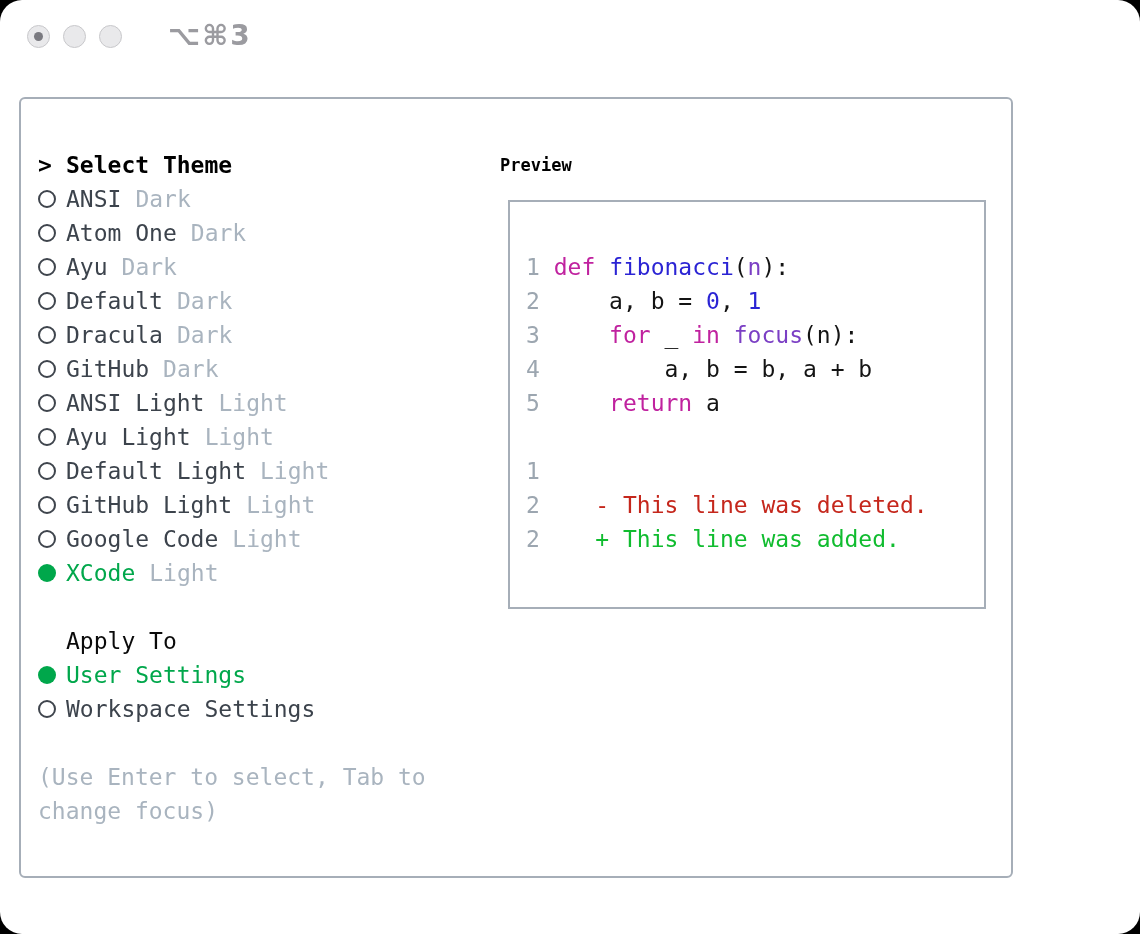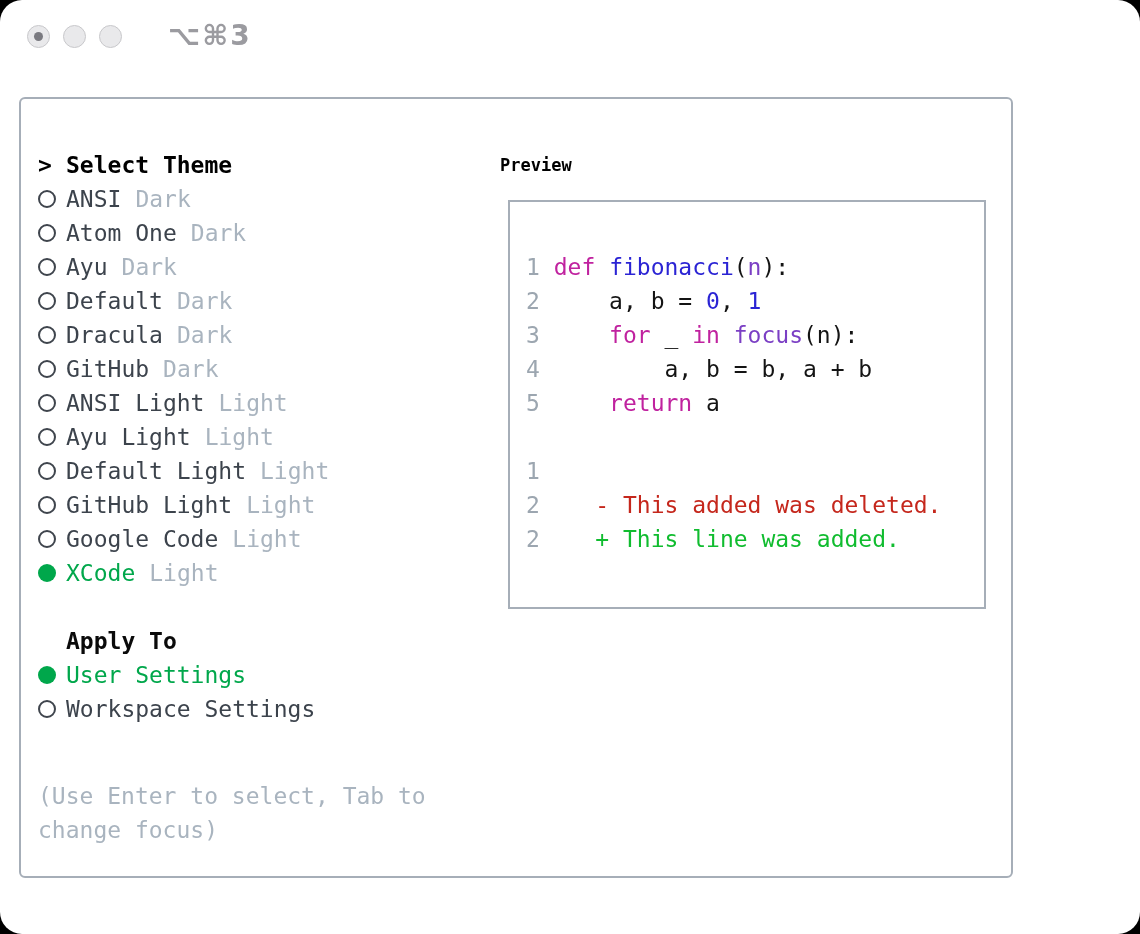--- a/index.html
+++ b/index.html
@@ -29,33 +29,33 @@
     position:absolute;left:19px;top:97px;width:994px;height:781px;
     border:2px solid var(--border_gray);border-radius:6px;box-sizing:border-box;
     background:#fff;
   }
   
   .left-col{position:absolute;left:17px;top:49px;width:450px;font-size:23px;}
   .row{height:34px;display:flex;align-items:center;white-space:pre;}
   .slot{width:28px;flex:none;display:flex;align-items:center;}
   .prompt{font-weight:700;color:#000;}
   .ptitle{font-weight:700;color:#000;}
-  .atitle{color:#0A0A0A;font-weight:bold;}
+  .atitle{color:#0A0A0A;}
   .bullet{
     width:14px;height:14px;border:2px solid #3F454D;border-radius:50%;
     box-sizing:content-box;display:inline-block;
   }
   .bullet.filled{
     width:18px;height:18px;border:none;background:var(--accent_green);
   }
   .tname{color:var(--text_dark);}
   .item.selected .tname{color:var(--accent_green);}
   .tag{color:var(--muted_gray);margin-left:14px;}
   .apply-gap{margin-top:34px;}
-  .help-gap{margin-top:53px;}
+  .help-gap{margin-top:34px;}
   .help-line{color:var(--muted_gray);}
   
   .ptitle-row{position:absolute;left:479px;top:49px;font-size:17px;}
   .preview-box{
     position:absolute;left:487px;top:101px;width:478px;height:409px;
     border:2px solid var(--border_gray);box-sizing:border-box;background:#fff;
   }
   .code-area{padding:48px 0 0 16px;font-size:23px;}
   .crow{height:34px;display:flex;align-items:center;white-space:pre;}
   .lnum{color:var(--line_number_gray);}
@@ -131,20 +131,20 @@
       <div class="code-area">
         <div id="code-lines">
             <div class="crow"><span class="lnum">1</span><span> </span><span class="tk-kw">def</span><span class="tk-pl"> </span><span class="tk-fn">fibonacci</span><span class="tk-pl">(</span><span class="tk-pm">n</span><span class="tk-pl">):</span></div>
             <div class="crow"><span class="lnum">2</span><span> </span><span class="tk-pl">    a, b = </span><span class="tk-nm">0</span><span class="tk-pl">, </span><span class="tk-nm">1</span></div>
             <div class="crow"><span class="lnum">3</span><span> </span><span class="tk-pl">    </span><span class="tk-kw">for</span><span class="tk-pl"> _ </span><span class="tk-kw">in</span><span class="tk-pl"> </span><span class="tk-bi">focus</span><span class="tk-pl">(n):</span></div>
             <div class="crow"><span class="lnum">4</span><span> </span><span class="tk-pl">        a, b = b, a + b</span></div>
             <div class="crow"><span class="lnum">5</span><span> </span><span class="tk-pl">    </span><span class="tk-kw">return</span><span class="tk-pl"> a</span></div>
           </div>
         <div id="diff-lines">
             <div class="crow"><span class="lnum">1</span><span> </span></div>
-            <div class="crow"><span class="lnum">2</span><span> </span><span class="tk-del">   - This added was deleted.</span></div>
+            <div class="crow"><span class="lnum">2</span><span> </span><span class="tk-del">   - This line was deleted.</span></div>
             <div class="crow"><span class="lnum">2</span><span> </span><span class="tk-add">   + This line was added.</span></div>
           </div>
       </div>
     </div>
 
   </div>
 </div>
 
 </body></html>

